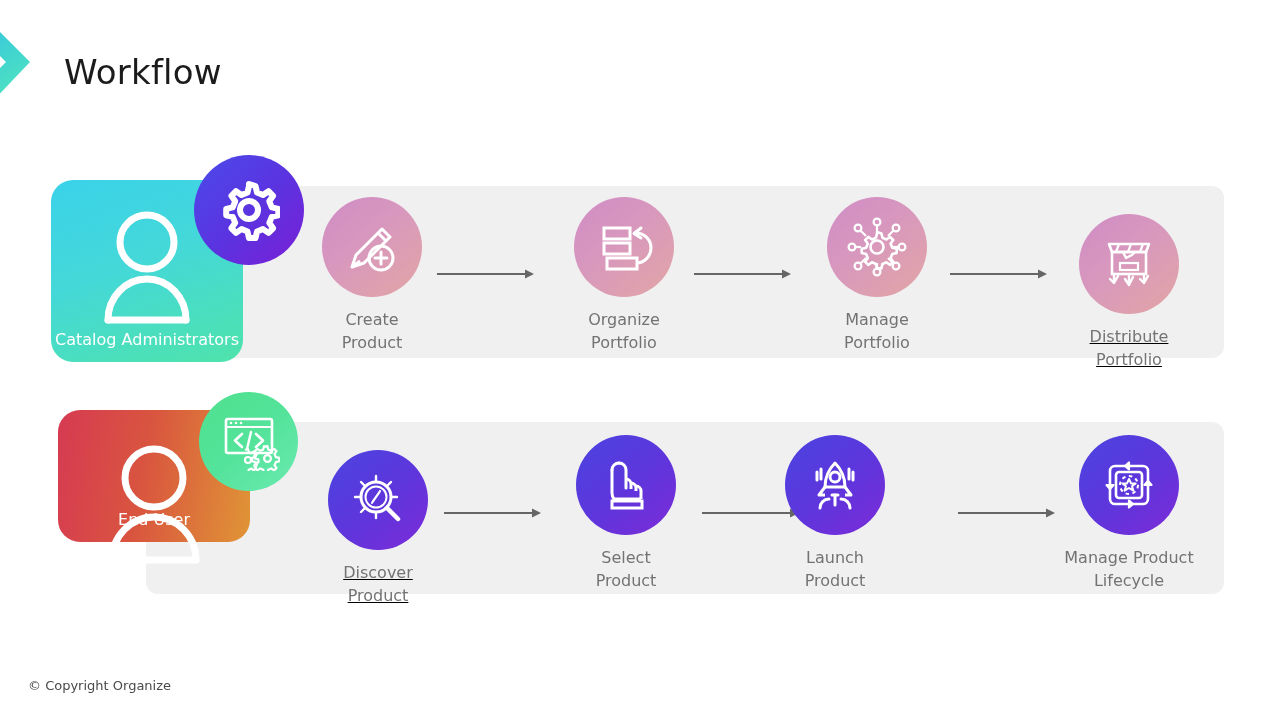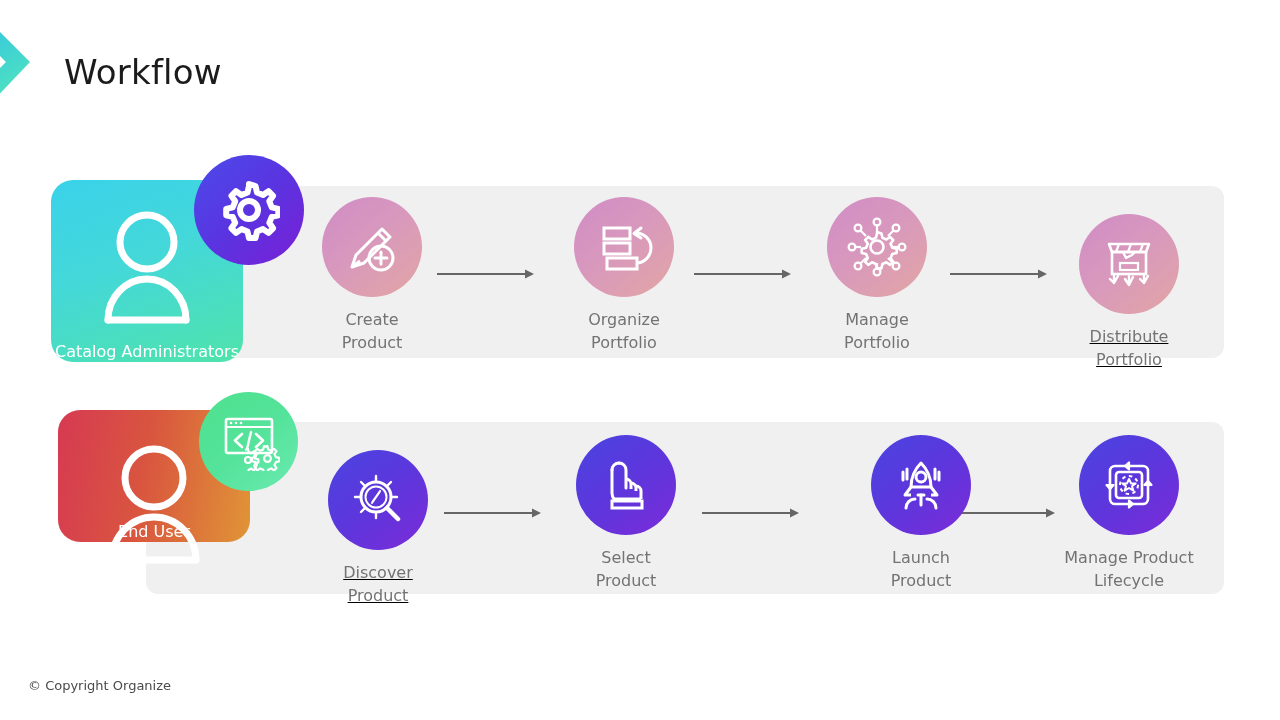--- a/index.html
+++ b/index.html
@@ -53,21 +53,21 @@
   .row-enduser .track { top: 30px; height: 172px; }
 
   
   .persona {
     position: absolute;
     border-radius: 22px;
     display: flex;
     flex-direction: column;
     align-items: center;
     justify-content: flex-end;
-    padding-bottom: 0;
+    padding-bottom: 12px;
     color: #ffffff;
     z-index: 3;
   }
   .persona-admins {
     left: 51px;
     top: 30px;
     width: 192px;
     height: 182px;
     background: linear-gradient(160deg, #3ad2ea 0%, #44d8d8 45%, #4fe3ab 100%);
   }
@@ -367,21 +367,21 @@
     </div>
     <div class="step-label">Select
 Product</div>
   </div>
 
   <svg class="arrow" style="left:702px; top:114px; width:100px;" viewBox="0 0 100 14">
     <path d="M0 7 L88 7" stroke="#666" stroke-width="2"></path>
     <path d="M88 2.5 L97 7 L88 11.5 Z" fill="#666"></path>
   </svg>
 
-  <div class="step" style="left:846px; top:43px;">
+  <div class="step" style="left:760px; top:43px;">
     <div class="step-circle circle-violet">
       <svg width="60" height="60" viewBox="0 0 60 60">
         <path d="M30 8 c7 7 10 16 10 24 L20 32 c0-8 3-17 10-24 z" fill="none" stroke="#fff" stroke-width="3" stroke-linejoin="round"></path>
         <circle cx="30" cy="22" r="5" fill="none" stroke="#fff" stroke-width="3"></circle>
         <path d="M20 32 l-6 8 6 0" fill="none" stroke="#fff" stroke-width="3" stroke-linejoin="round"></path>
         <path d="M40 32 l6 8 -6 0" fill="none" stroke="#fff" stroke-width="3" stroke-linejoin="round"></path>
         <path d="M27 40 L33 40" stroke="#fff" stroke-width="3" stroke-linecap="round"></path>
         <path d="M30 40 L30 50" stroke="#fff" stroke-width="3" stroke-linecap="round"></path>
         <path d="M24 44 a9 9 0 0 0-9 9" fill="none" stroke="#fff" stroke-width="3" stroke-linecap="round"></path>
         <path d="M36 44 a9 9 0 0 1 9 9" fill="none" stroke="#fff" stroke-width="3" stroke-linecap="round"></path>

